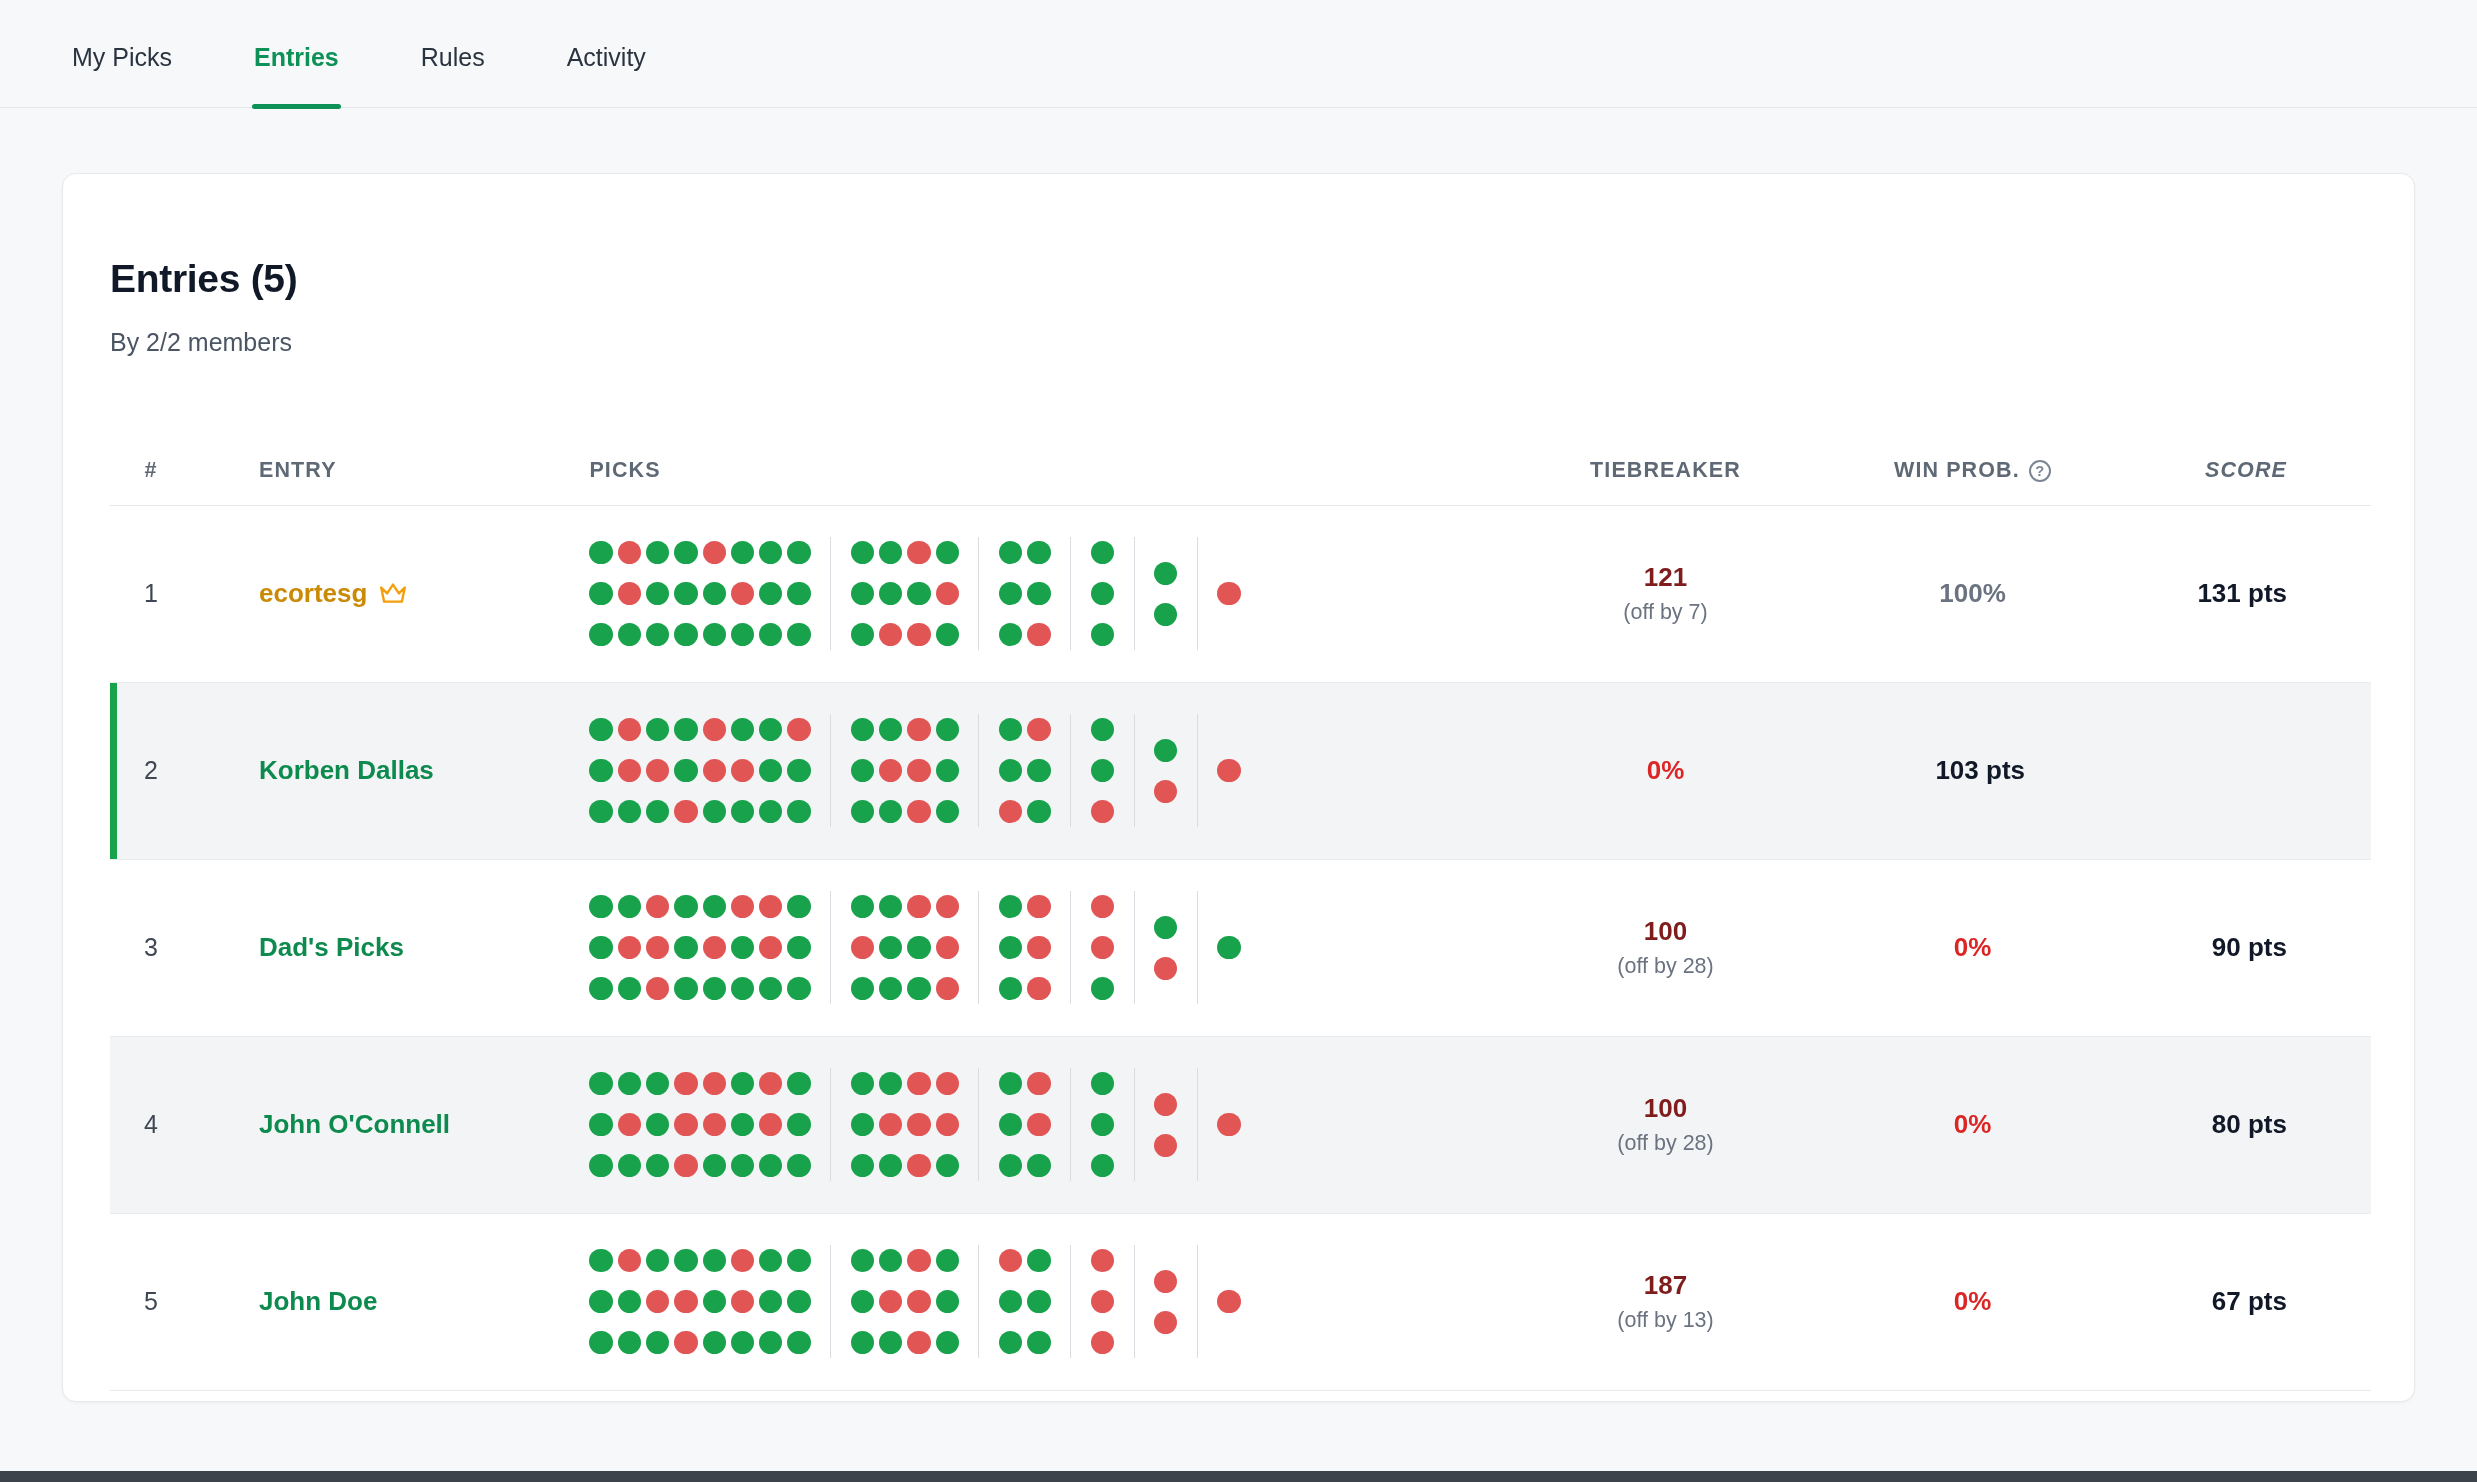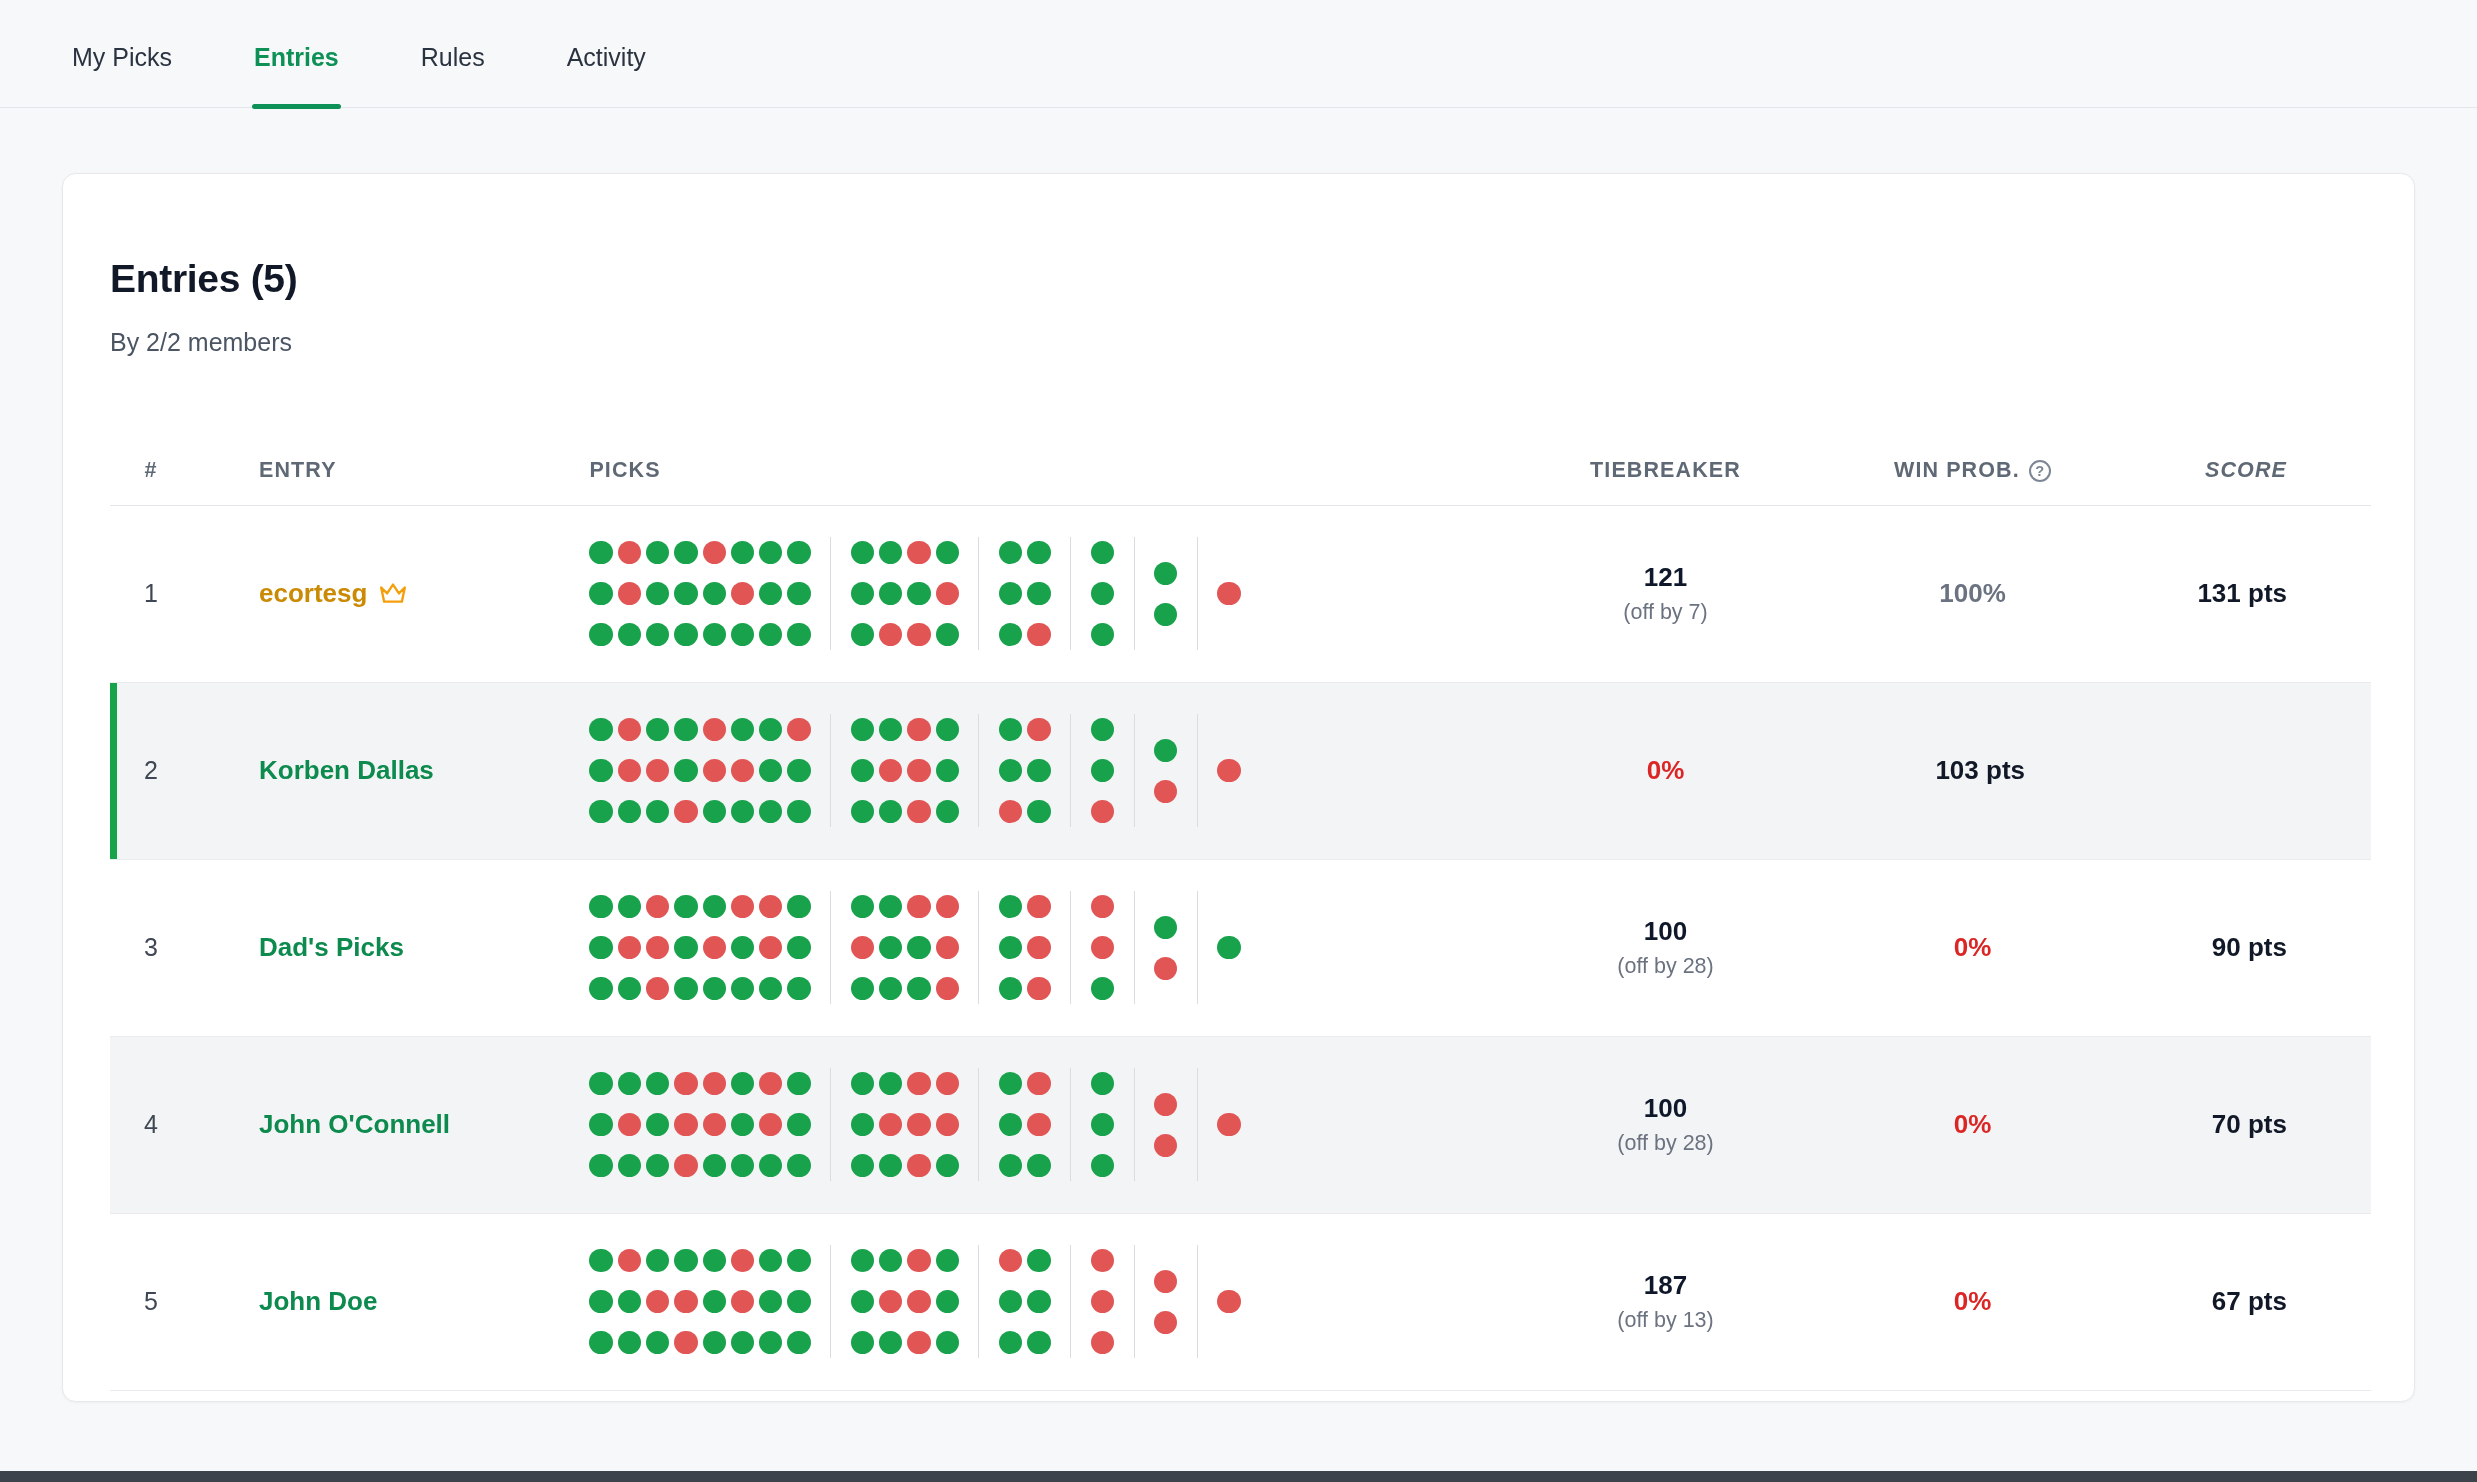--- a/index.html
+++ b/index.html
@@ -87,21 +87,21 @@
   }
   .crown { width: 30px; height: 26px; flex: 0 0 auto; }
 
   .cell-picks { padding-left: 23.4px; display: flex; align-items: center; }
   .pick-group { display: flex; flex-direction: column; gap: 17.6px; }
   .dot-row { display: flex; gap: 4.9px; }
   .dot { width: 23.4px; height: 23.4px; border-radius: 50%; }
   .group-sep { width: 1px; height: 113px; background: #d9dce0; margin: 0 19.5px; flex: 0 0 auto; }
 
   .cell-tb { text-align: center; }
-  .tb-val { font-size: 26px; font-weight: 700; color: #0f172a; }
+  .tb-val { font-size: 26px; font-weight: 700; color: #7f1d1d; }
   .tb-off { margin-top: 6.8px; font-size: 21.5px; color: #6b7280; }
 
   .cell-wp { text-align: center; font-size: 26px; font-weight: 600; }
   .cell-score { text-align: right; padding-right: 84px; font-size: 26px; font-weight: 700; color: #111827; }
 
   
   .bottom-bar {
     position: absolute; left: 0; right: 0; bottom: 0; height: 10.7px;
     background: #3d434b;
   }
@@ -563,21 +563,21 @@
               <div class="dot-row">
                 <span class="dot" style="background: rgb(226, 85, 85);"></span>
               </div>
             </div>
           </div>
     <div class="cell-tb">
       <div class="tb-val">100</div>
       <div class="tb-off">(off by 28)</div>
     </div>
     <div class="cell-wp" style="color: rgb(220, 38, 38);">0%</div>
-    <div class="cell-score">70 pts</div>
+    <div class="cell-score">80 pts</div>
   </div>
         <div class="trow">
     <div class="cell-rank">5</div>
     <div class="cell-entry">
       <span style="color: rgb(13, 138, 78);">John Doe</span>
 
     </div>
     <div class="cell-picks">
             <div class="pick-group">
               <div class="dot-row">

